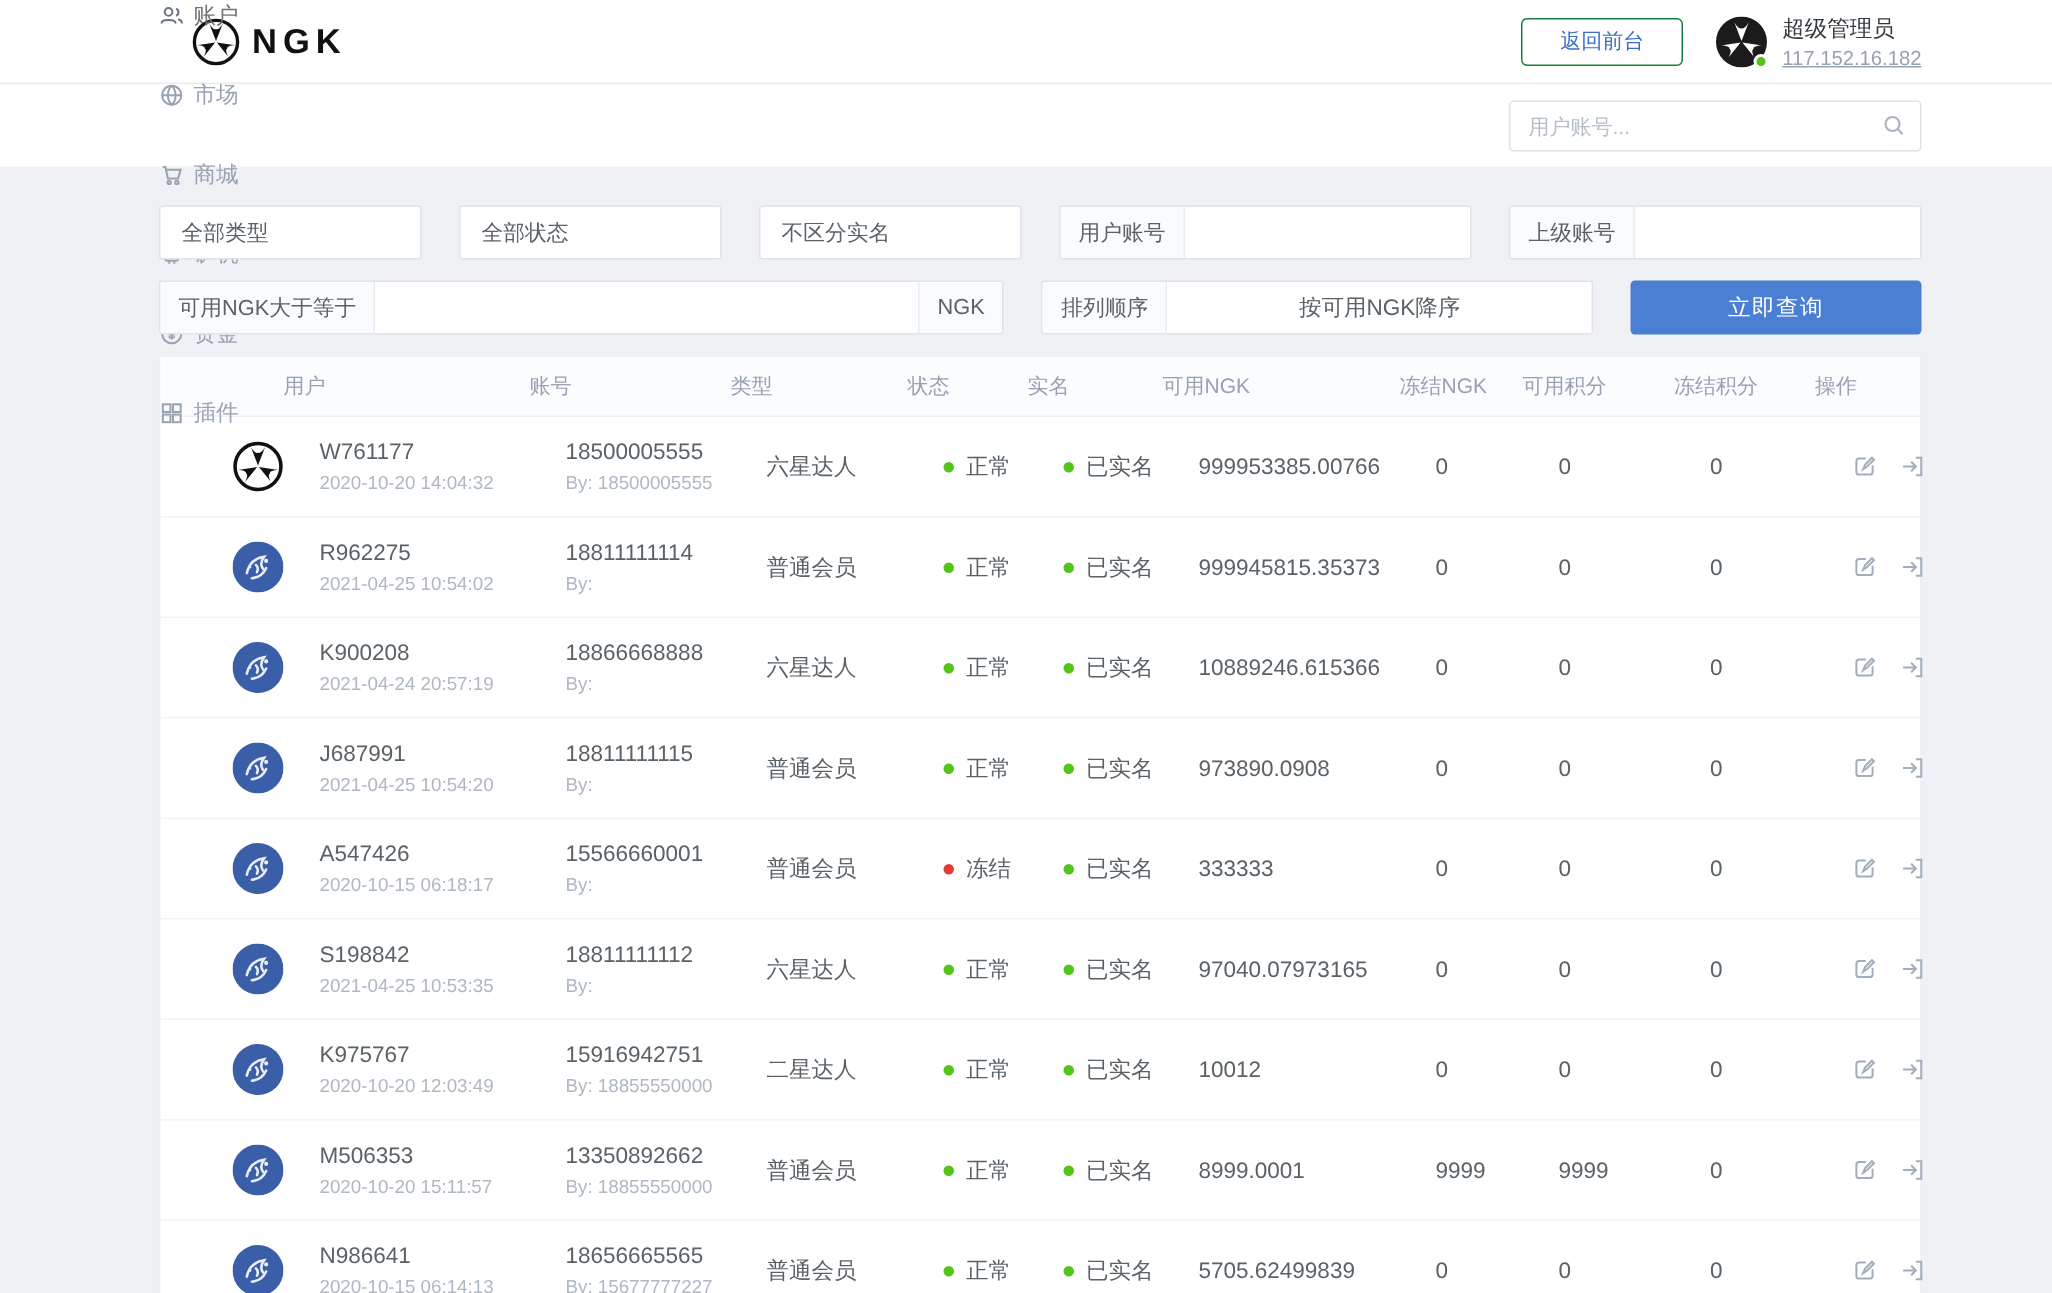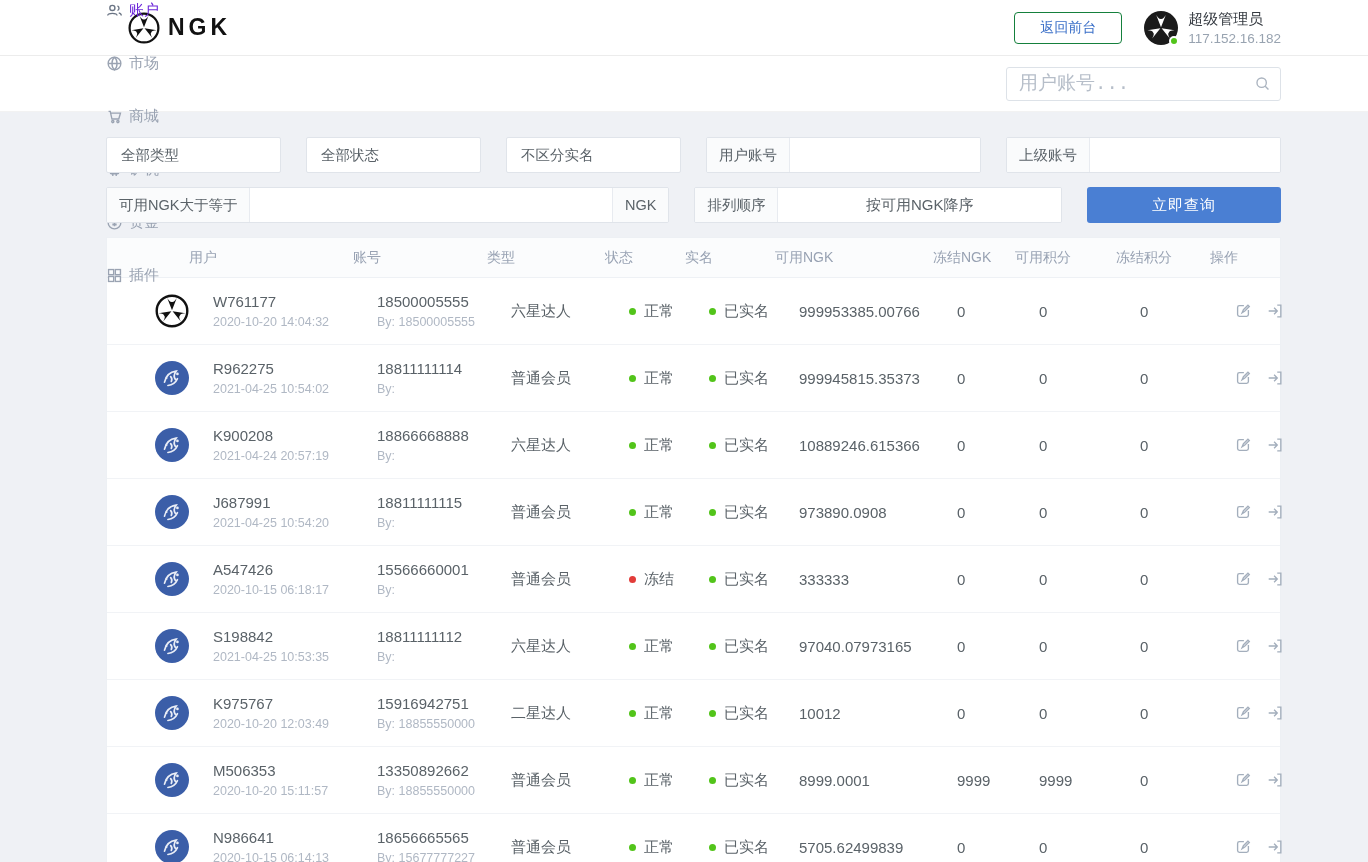--- a/index.html
+++ b/index.html
@@ -16,36 +16,36 @@
   .topbar-right { display:flex; align-items:center; gap:22px; }
   .btn-back { background:#fff; border:1px solid #15803d; color:#3a6fc8;
     font-size:14px; padding:6px 25px; border-radius:4px; cursor:pointer;
     font-family:inherit; }
   .admin { display:flex; align-items:center; gap:10px; }
   .admin-avatar { position:relative; width:34px; height:34px; }
   .admin-avatar svg { width:34px; height:34px; display:block; }
   .online-dot { position:absolute; right:-1px; bottom:-1px; width:10px; height:10px;
     border-radius:50%; background:#52c41a; border:2px solid #fff; }
   .admin-name { font-size:15px; color:#33383f; }
-  .admin-ip { font-size:13.5px; color:#98a3b0; margin-top:2px; }
+  .admin-ip { font-size:13.5px; color:#98a3b0; margin-top:2px;text-decoration:underline; }
 
   
   .navbar { height:56px; background:#fff; display:flex; align-items:center;
     justify-content:space-between; padding:0 87px 0 106px;
     border-bottom:1px solid #f2f2f2; }
   .nav-items { display:flex; align-items:center; gap:34px;flex-direction:column; }
   .nav-item { display:flex; align-items:center; gap:6px; color:#9aa3b2;
     font-size:15px; cursor:pointer; }
   .nav-item svg { width:17px; height:17px; stroke:#9aa3b2; }
-  .nav-item.active { color:#6d28d9;margin-top:12px; }
+  .nav-item.active { color:#737373;margin-top:12px; }
   .nav-item.active svg { stroke:#6a7484; }
   .nav-search { position:relative; width:275px; }
   .nav-search input { width:275px; height:34px; border:1px solid #dde2e8;
-    border-radius:3px; padding:0 34px 0 12px; font-size:19px; color:#5a6268;
-    font-family:Liberation Mono, monospace; outline:none; background:#fff; }
+    border-radius:3px; padding:0 34px 0 12px; font-size:14px; color:#5a6268;
+    font-family:Liberation Sans, sans-serif; outline:none; background:#fff; }
   .nav-search input::placeholder { color:#b6bec9; }
   .search-ico { position:absolute; right:10px; top:8px; width:17px; height:17px; cursor:pointer; }
 
   
   .content { background:#eff1f5; height:750px; padding:25px 87px 0 106px; }
   .filter-row { display:flex; gap:25px; margin-bottom:14px; }
   .f-select { width:175px; height:36px; background:#fff; border:1px solid #e0e4ea;
     border-radius:2px; display:flex; align-items:center; padding:0 14px;
     font-size:14.5px; color:#5a6268; cursor:pointer; }
   .f-group { display:flex; height:36px; border:1px solid #e0e4ea; border-radius:2px;

